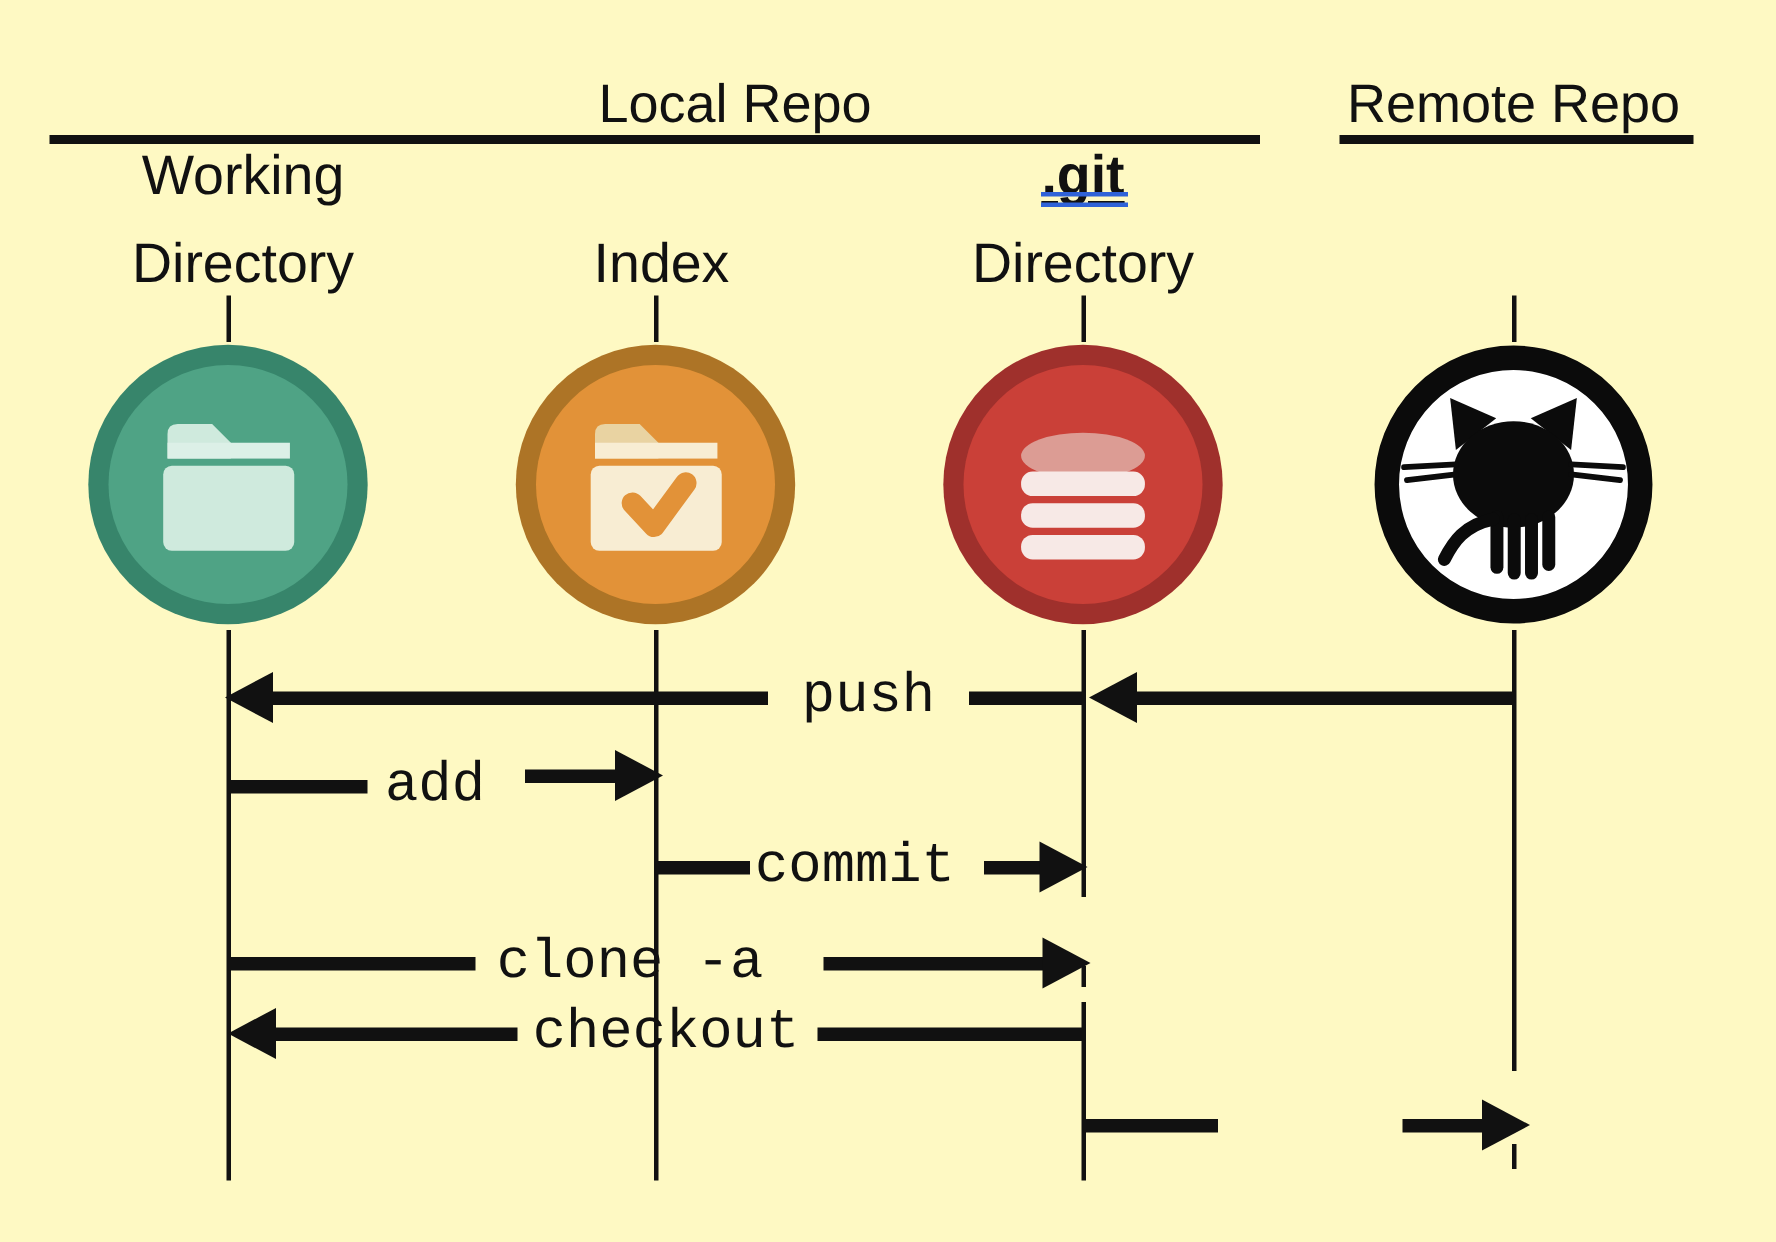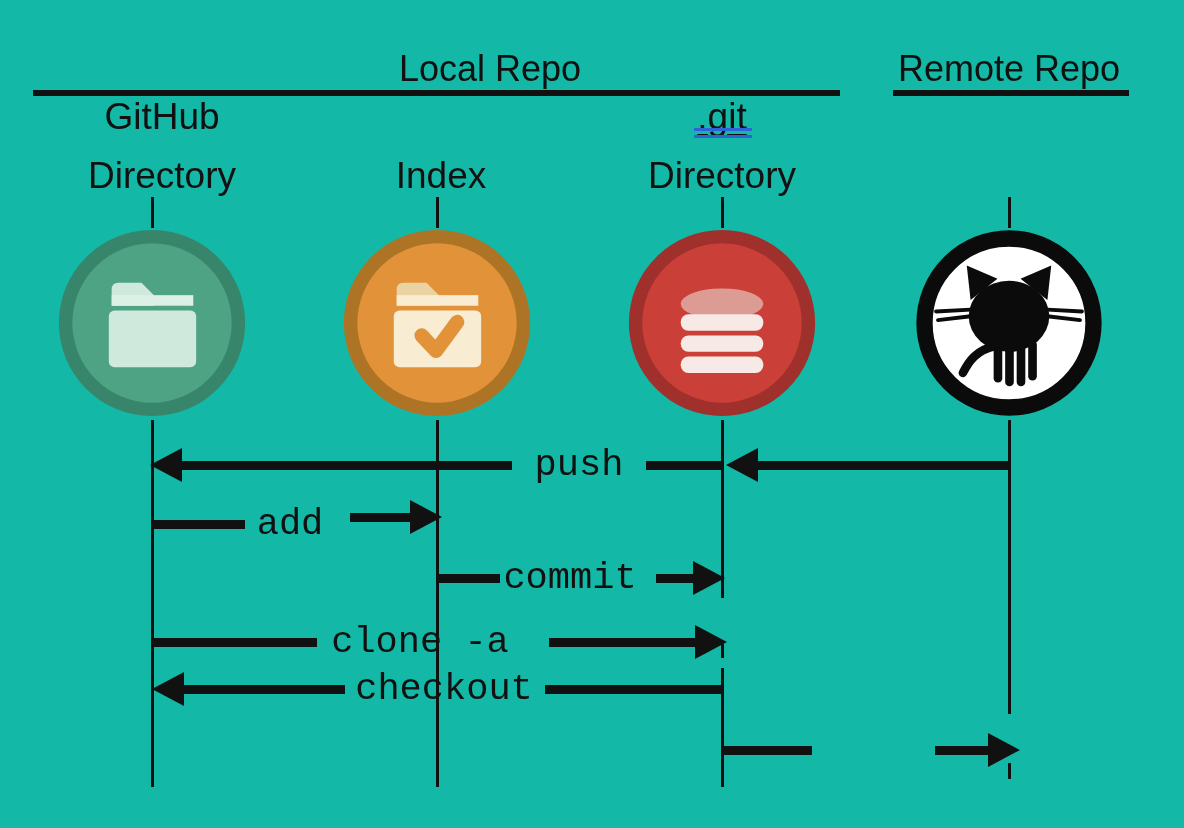--- a/index.html
+++ b/index.html
@@ -1,21 +1,21 @@
 <!DOCTYPE html>
 <html><head>
 <meta charset="utf-8">
 <style>
   html,body{margin:0;padding:0;background:#fff;}
-  .stage{position:relative;width:1184px;height:828px;background:#14b8a6;
+  .stage{position:relative;width:1184px;height:828px;background:#fef9c3;
          font-family:"Liberation Sans",sans-serif;color:#111;overflow:hidden;}
   .grouptitle{position:absolute;width:400px;font-size:36px;text-align:center;white-space:nowrap;}
   .hr{position:absolute;height:6px;background:#111;}
   .collabel{position:absolute;width:200px;font-size:37px;text-align:center;white-space:nowrap;}
-  .gitline{text-decoration:underline;text-decoration-thickness:3px;text-underline-offset:5px;}
+  .gitline{text-decoration:underline;text-decoration-thickness:3px;text-underline-offset:5px;font-weight:bold;}
   .bluedbl{position:absolute;height:4px;border-top:3px solid #2F62D8;border-bottom:3px solid #2F62D8;}
   .vline{position:absolute;width:3px;background:#111;}
   .vdash-git{position:absolute;width:3px;background:repeating-linear-gradient(to bottom,#111 0 14px,transparent 14px 60px);}
   .vdash-gh{position:absolute;width:3px;background:repeating-linear-gradient(to bottom,#111 0 16px,transparent 16px 65px);}
   .hline{position:absolute;height:9px;background:#111;}
   .ah{position:absolute;width:0;height:0;border-top:17px solid transparent;border-bottom:17px solid transparent;}
   .ah-l{border-right:32px solid #111;}
   .ah-r{border-left:32px solid #111;}
   .cmd{position:absolute;height:38px;line-height:38px;font-family:"Liberation Mono",monospace;
        font-size:37px;text-align:center;white-space:nowrap;}
@@ -24,21 +24,21 @@
 </head>
 <body>
 
 <div class="stage">
 
   <div class="grouptitle" style="left:290px;top:48px;">Local Repo</div>
   <div class="grouptitle" style="left:809px;top:48px;">Remote Repo</div>
   <div class="hr" style="left:33px;top:90px;width:807px;"></div>
   <div class="hr" style="left:893px;top:90px;width:236px;"></div>
 
-  <div class="collabel" style="left:62px;top:96px;">GitHub</div>
+  <div class="collabel" style="left:62px;top:96px;">Working</div>
   <div class="collabel" style="left:622px;top:96px;">
     <span class="gitline">.git</span>
   </div>
   <div class="bluedbl" style="left:694px;top:128px;width:58px;"></div>
 
   <div class="collabel" style="left:62px;top:155px;">Directory</div>
   <div class="collabel" style="left:341px;top:155px;">Index</div>
   <div class="collabel" style="left:622px;top:155px;">Directory</div>
 
   <div class="vline" style="left:151px;top:197px;height:31px;"></div>

